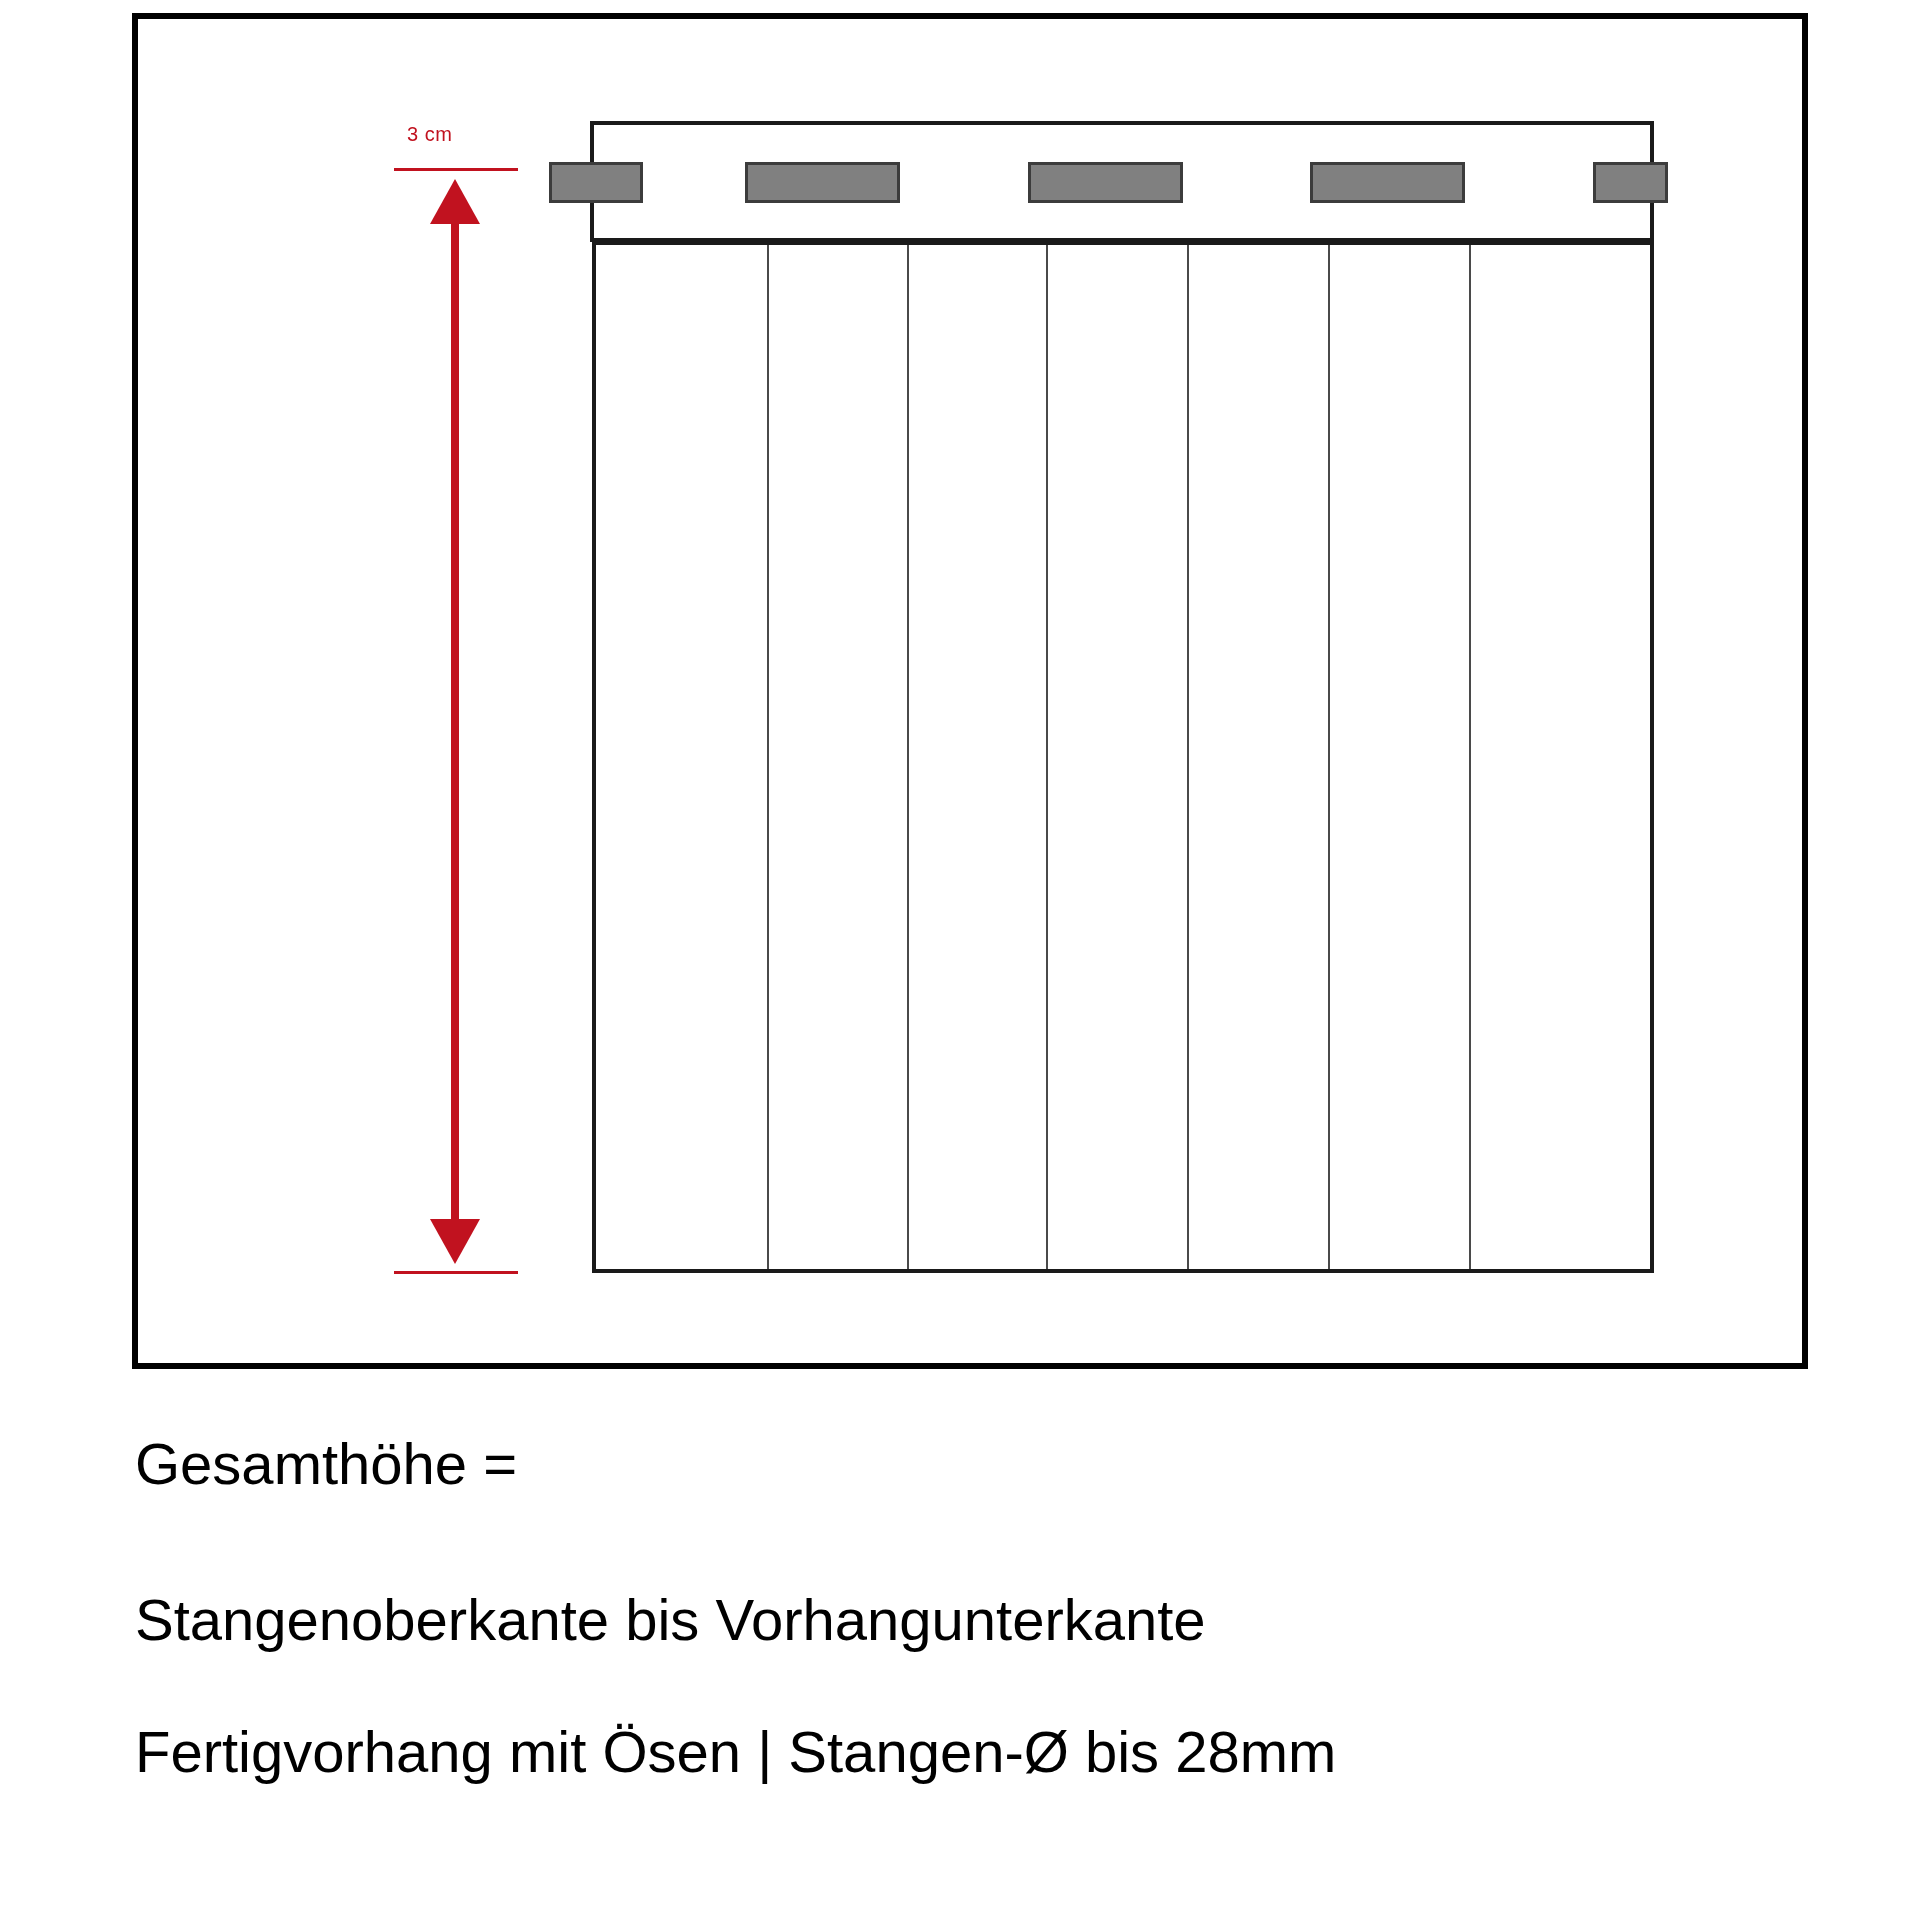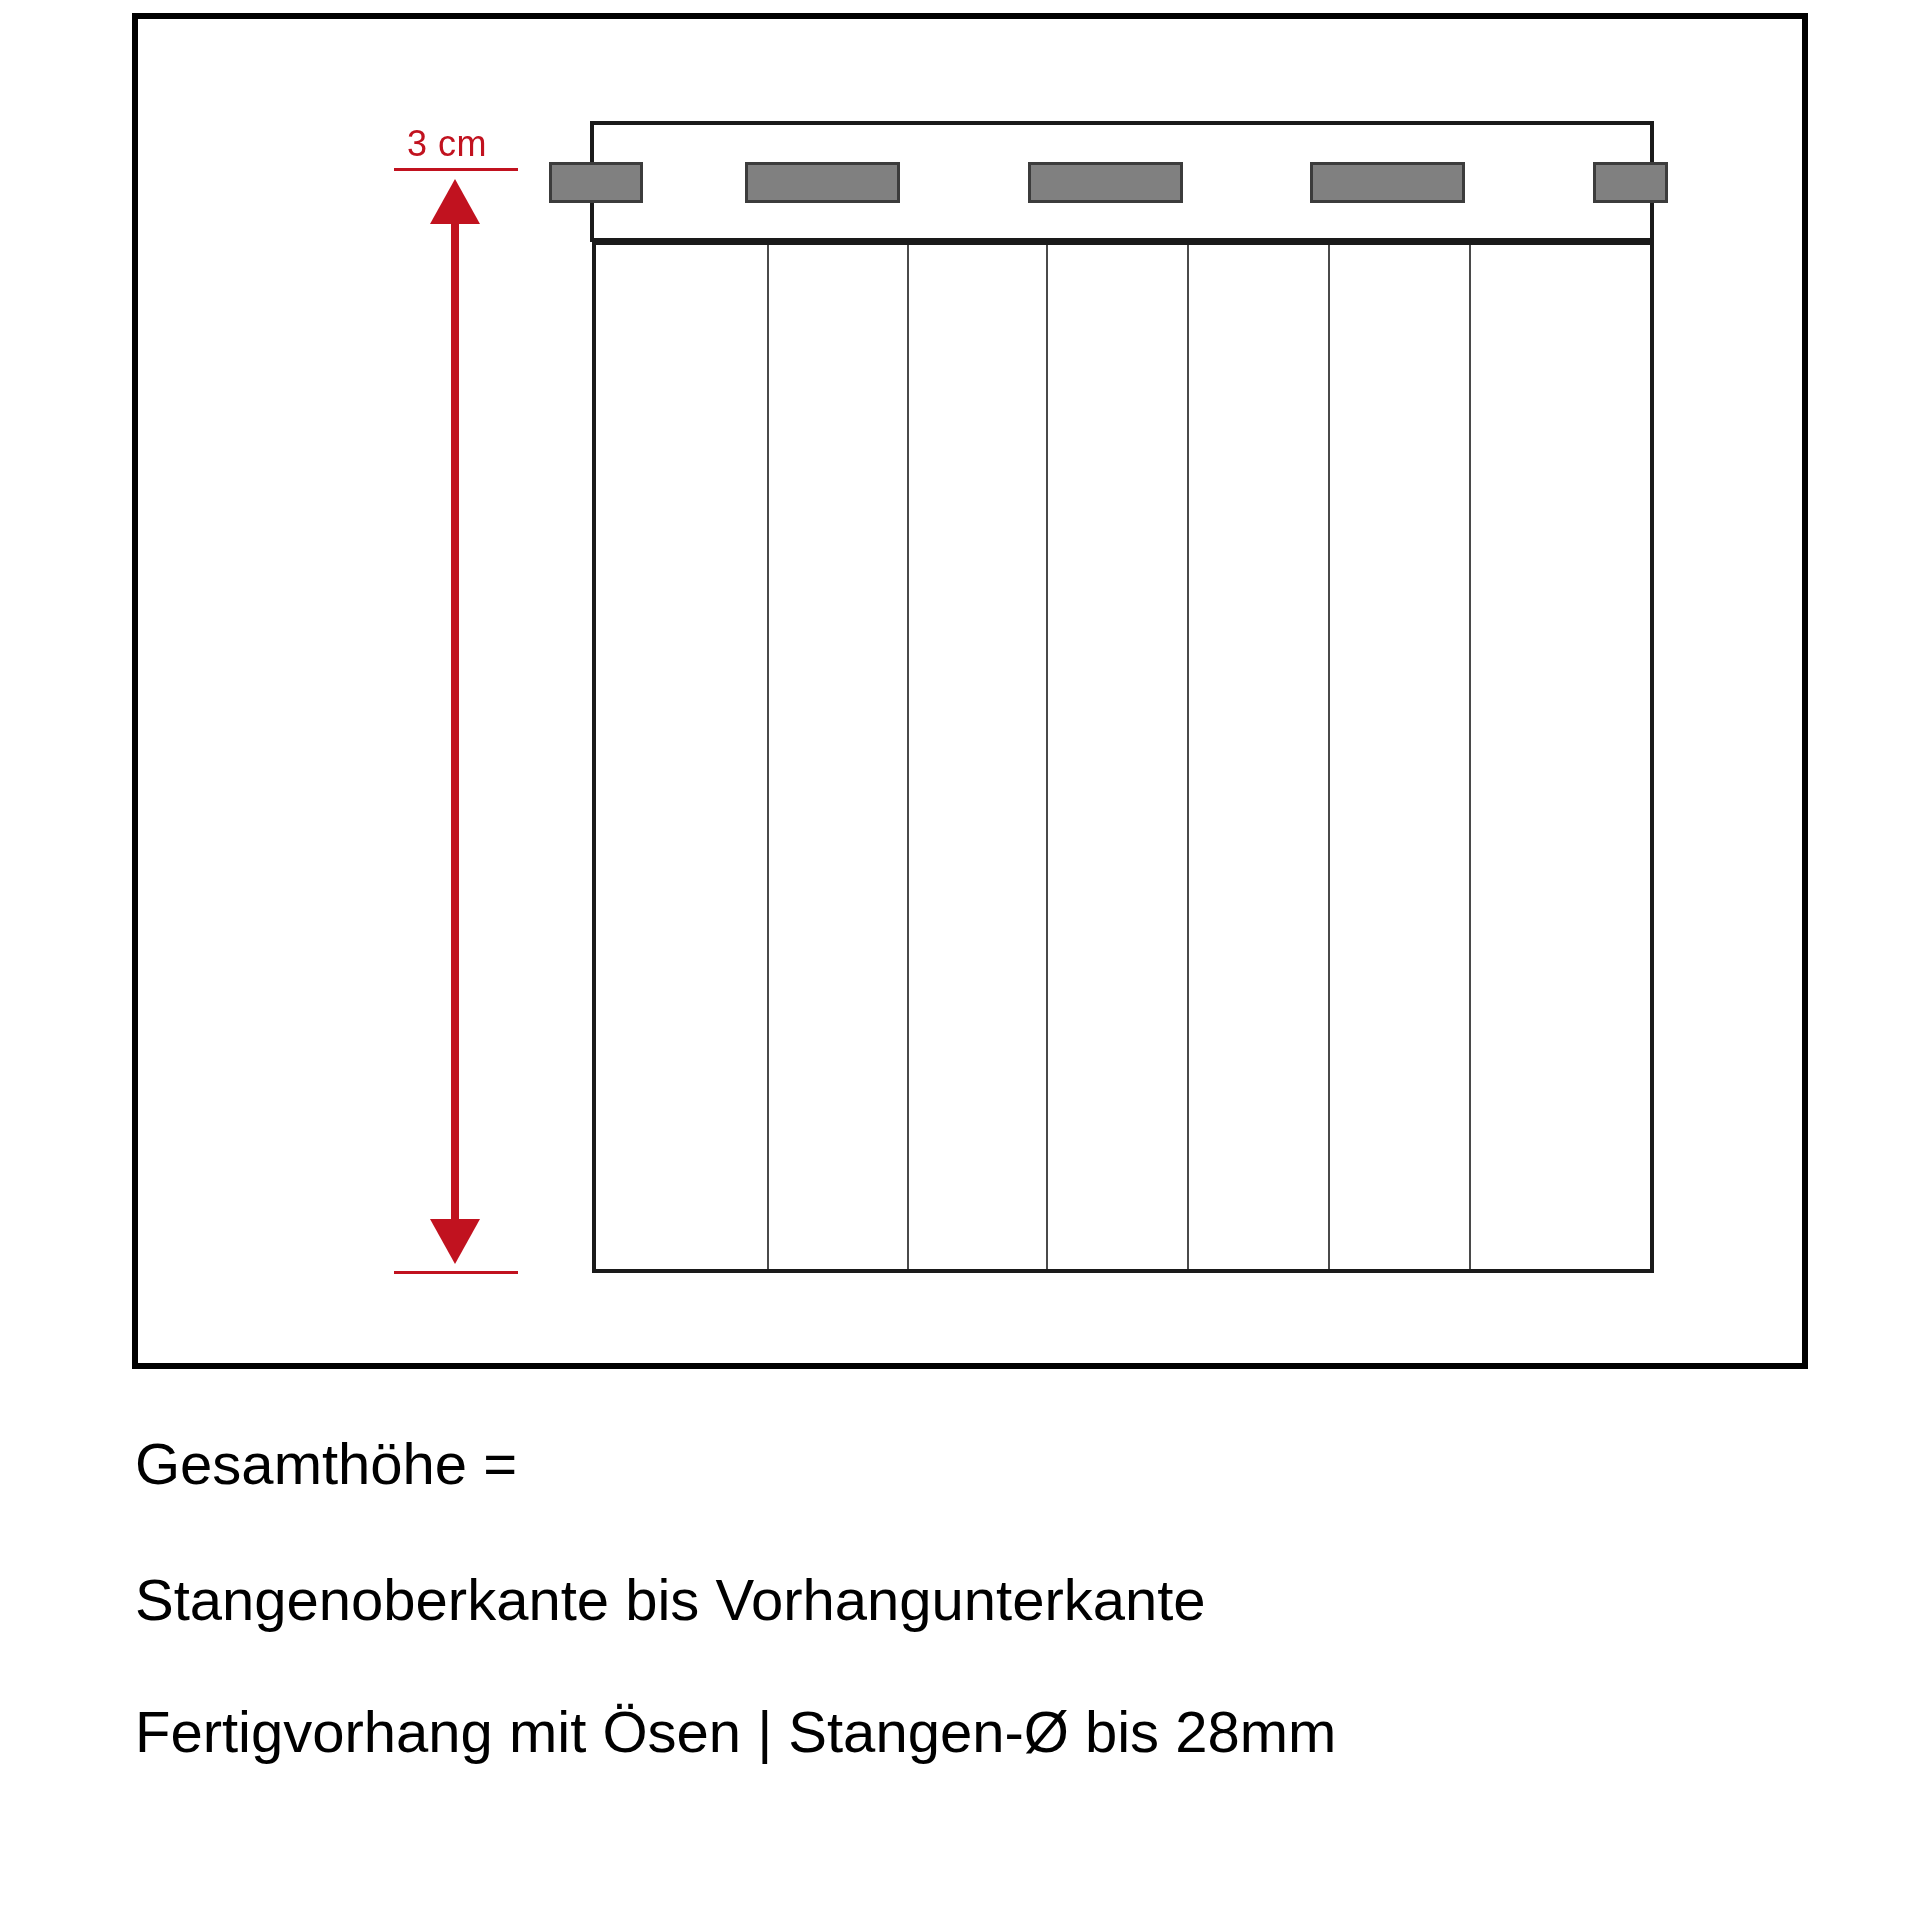--- a/index.html
+++ b/index.html
@@ -117,40 +117,40 @@
     width: 0;
     height: 0;
     border-left: 25.4px solid transparent;
     border-right: 25.4px solid transparent;
     border-top: 45px solid #c1121f;
   }
   #measure-label {
     position: absolute;
     left: 13px;
     top: 1.9px;
-    font-size: 36px;
+    font-size: 20px;
     color: #c1121f;
     letter-spacing: 0.5px;
     white-space: nowrap;
   }
 
   
   #caption {
     position: absolute;
     left: 135px;
     top: 1431px;
     width: 1695px;
   }
   .caption-line {
     font-size: 58px;
     line-height: 1.15;
     color: #000000;
     white-space: nowrap;
   }
-  #caption-line-1 { margin-bottom: 69px; }
+  #caption-line-1 { margin-bottom: 89px; }
   #caption-line-2 { margin-bottom: 66px; }
 </style>
 </head>
 <body>
 
 <div id="diagram-frame">
 
   <div id="rod-bar"></div>
 
   <div class="eyelet" style="left:411px; width:94px;"></div>

